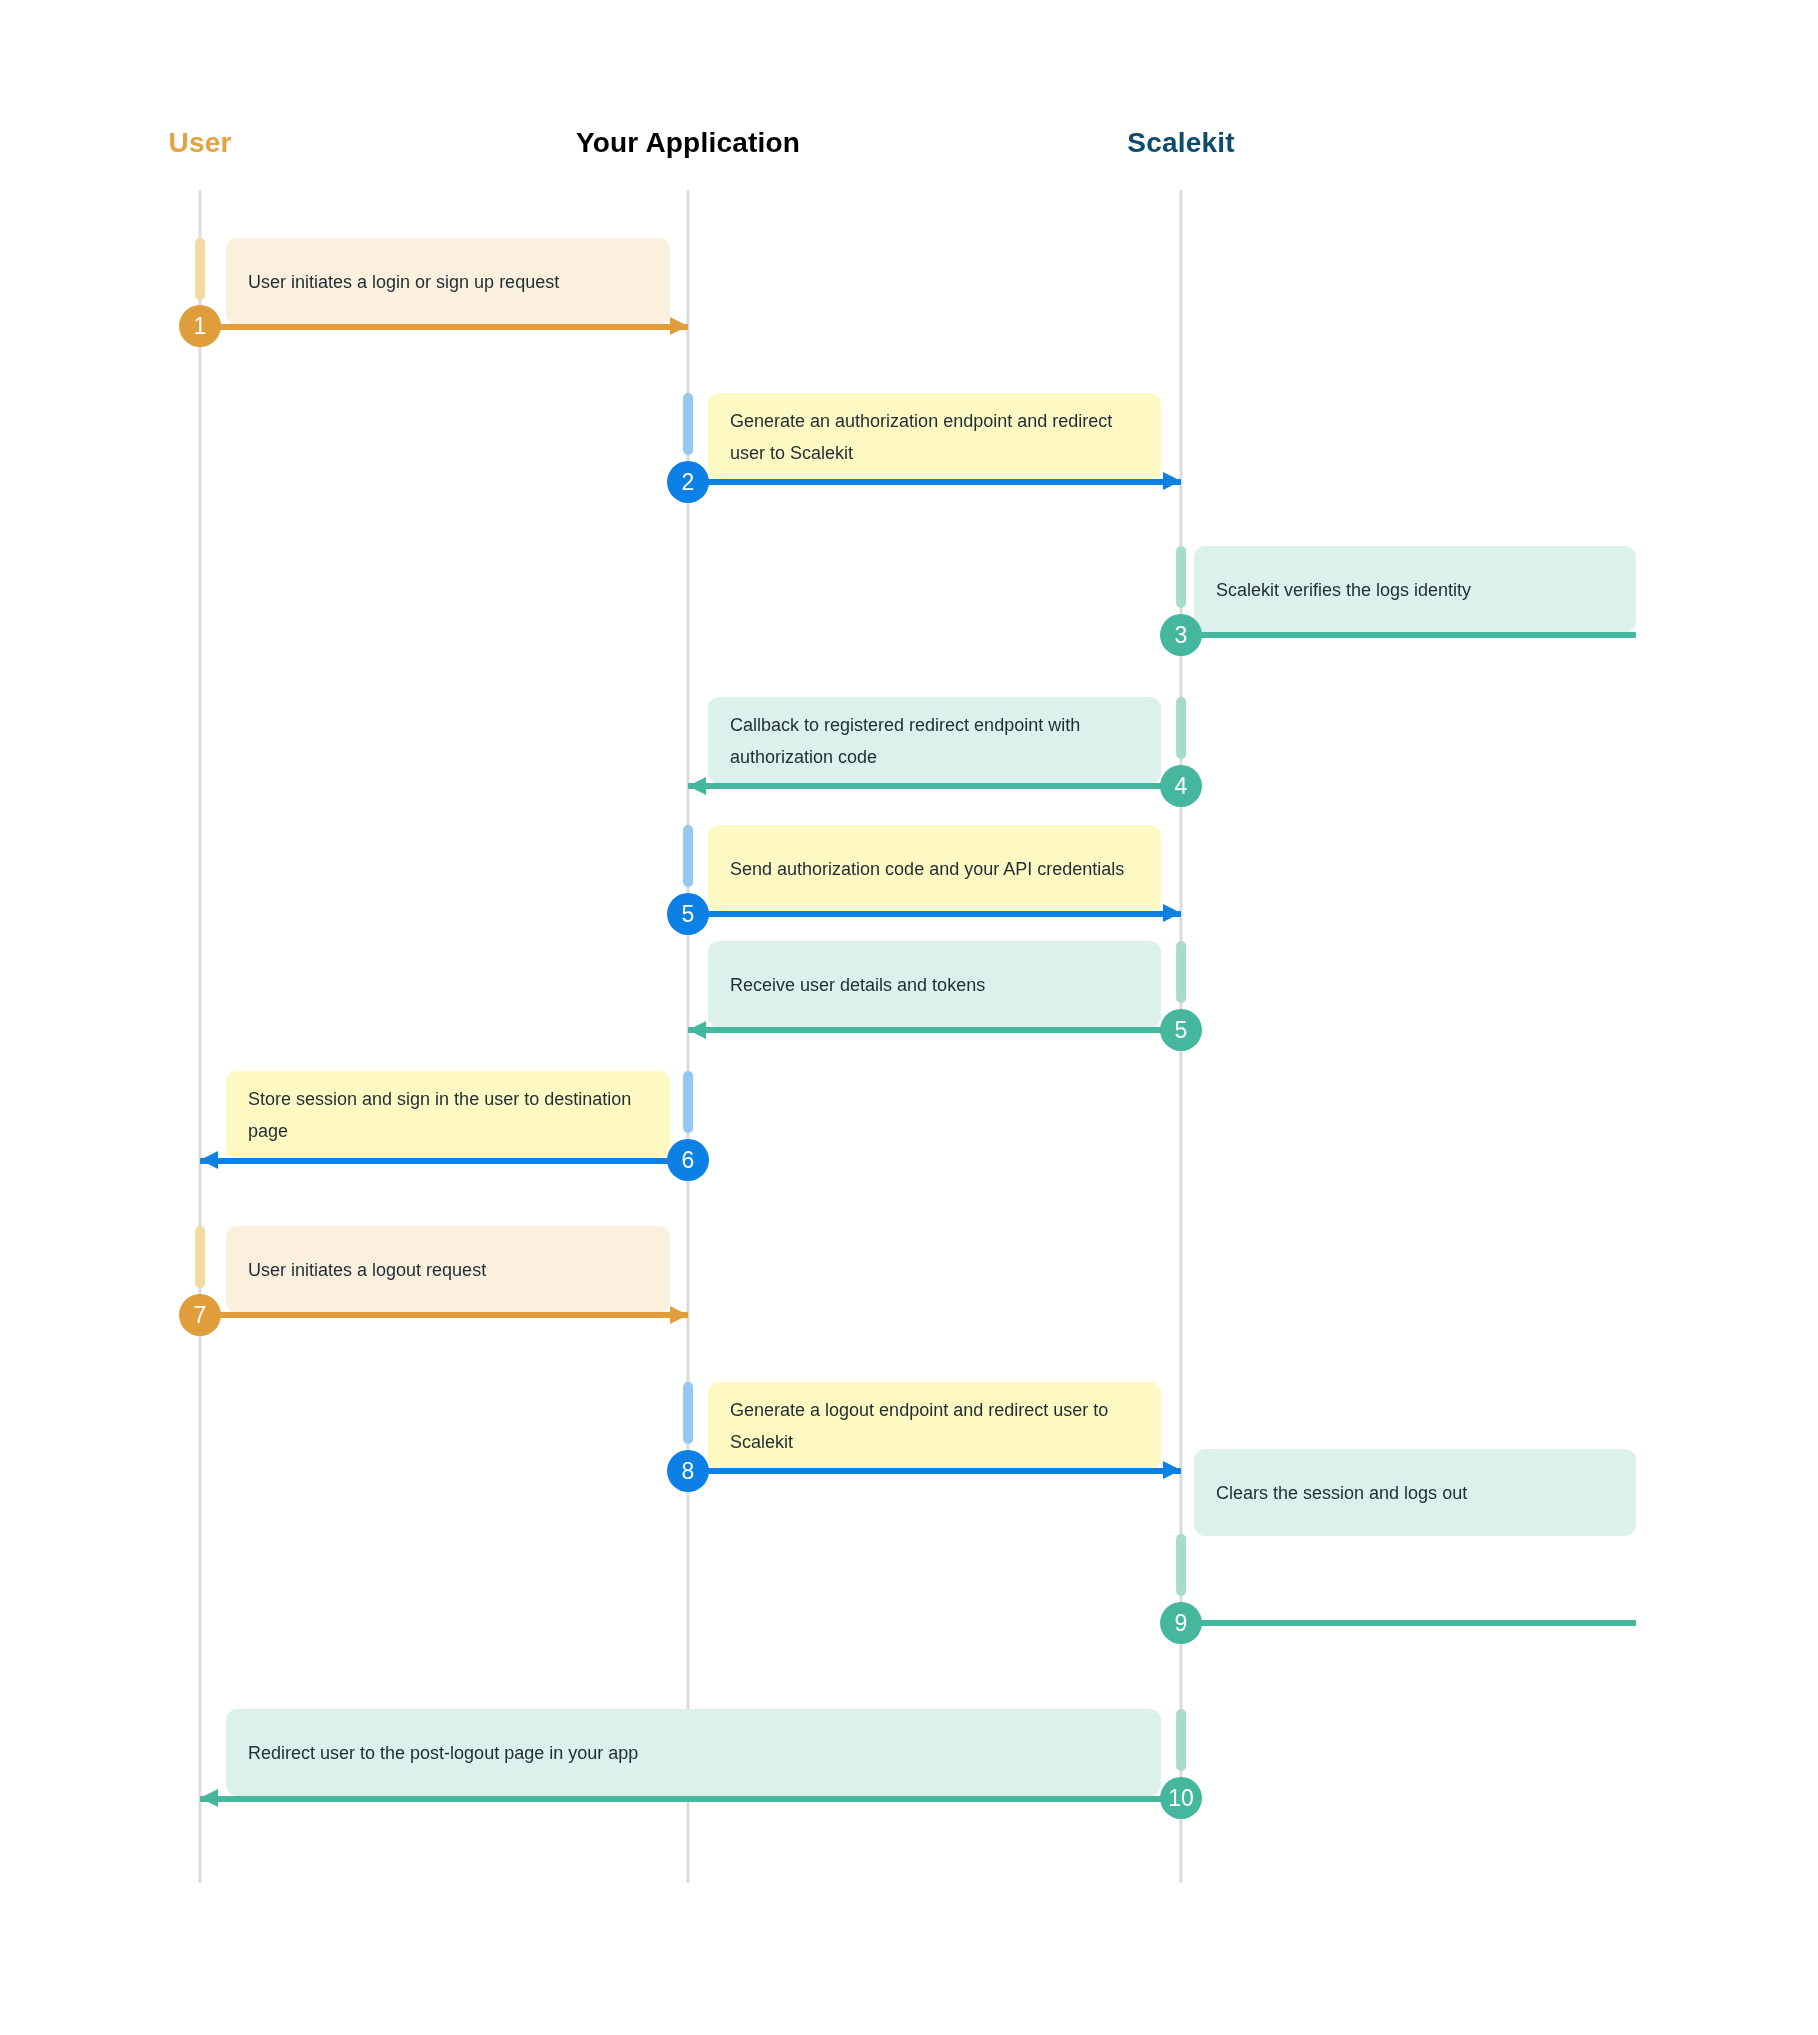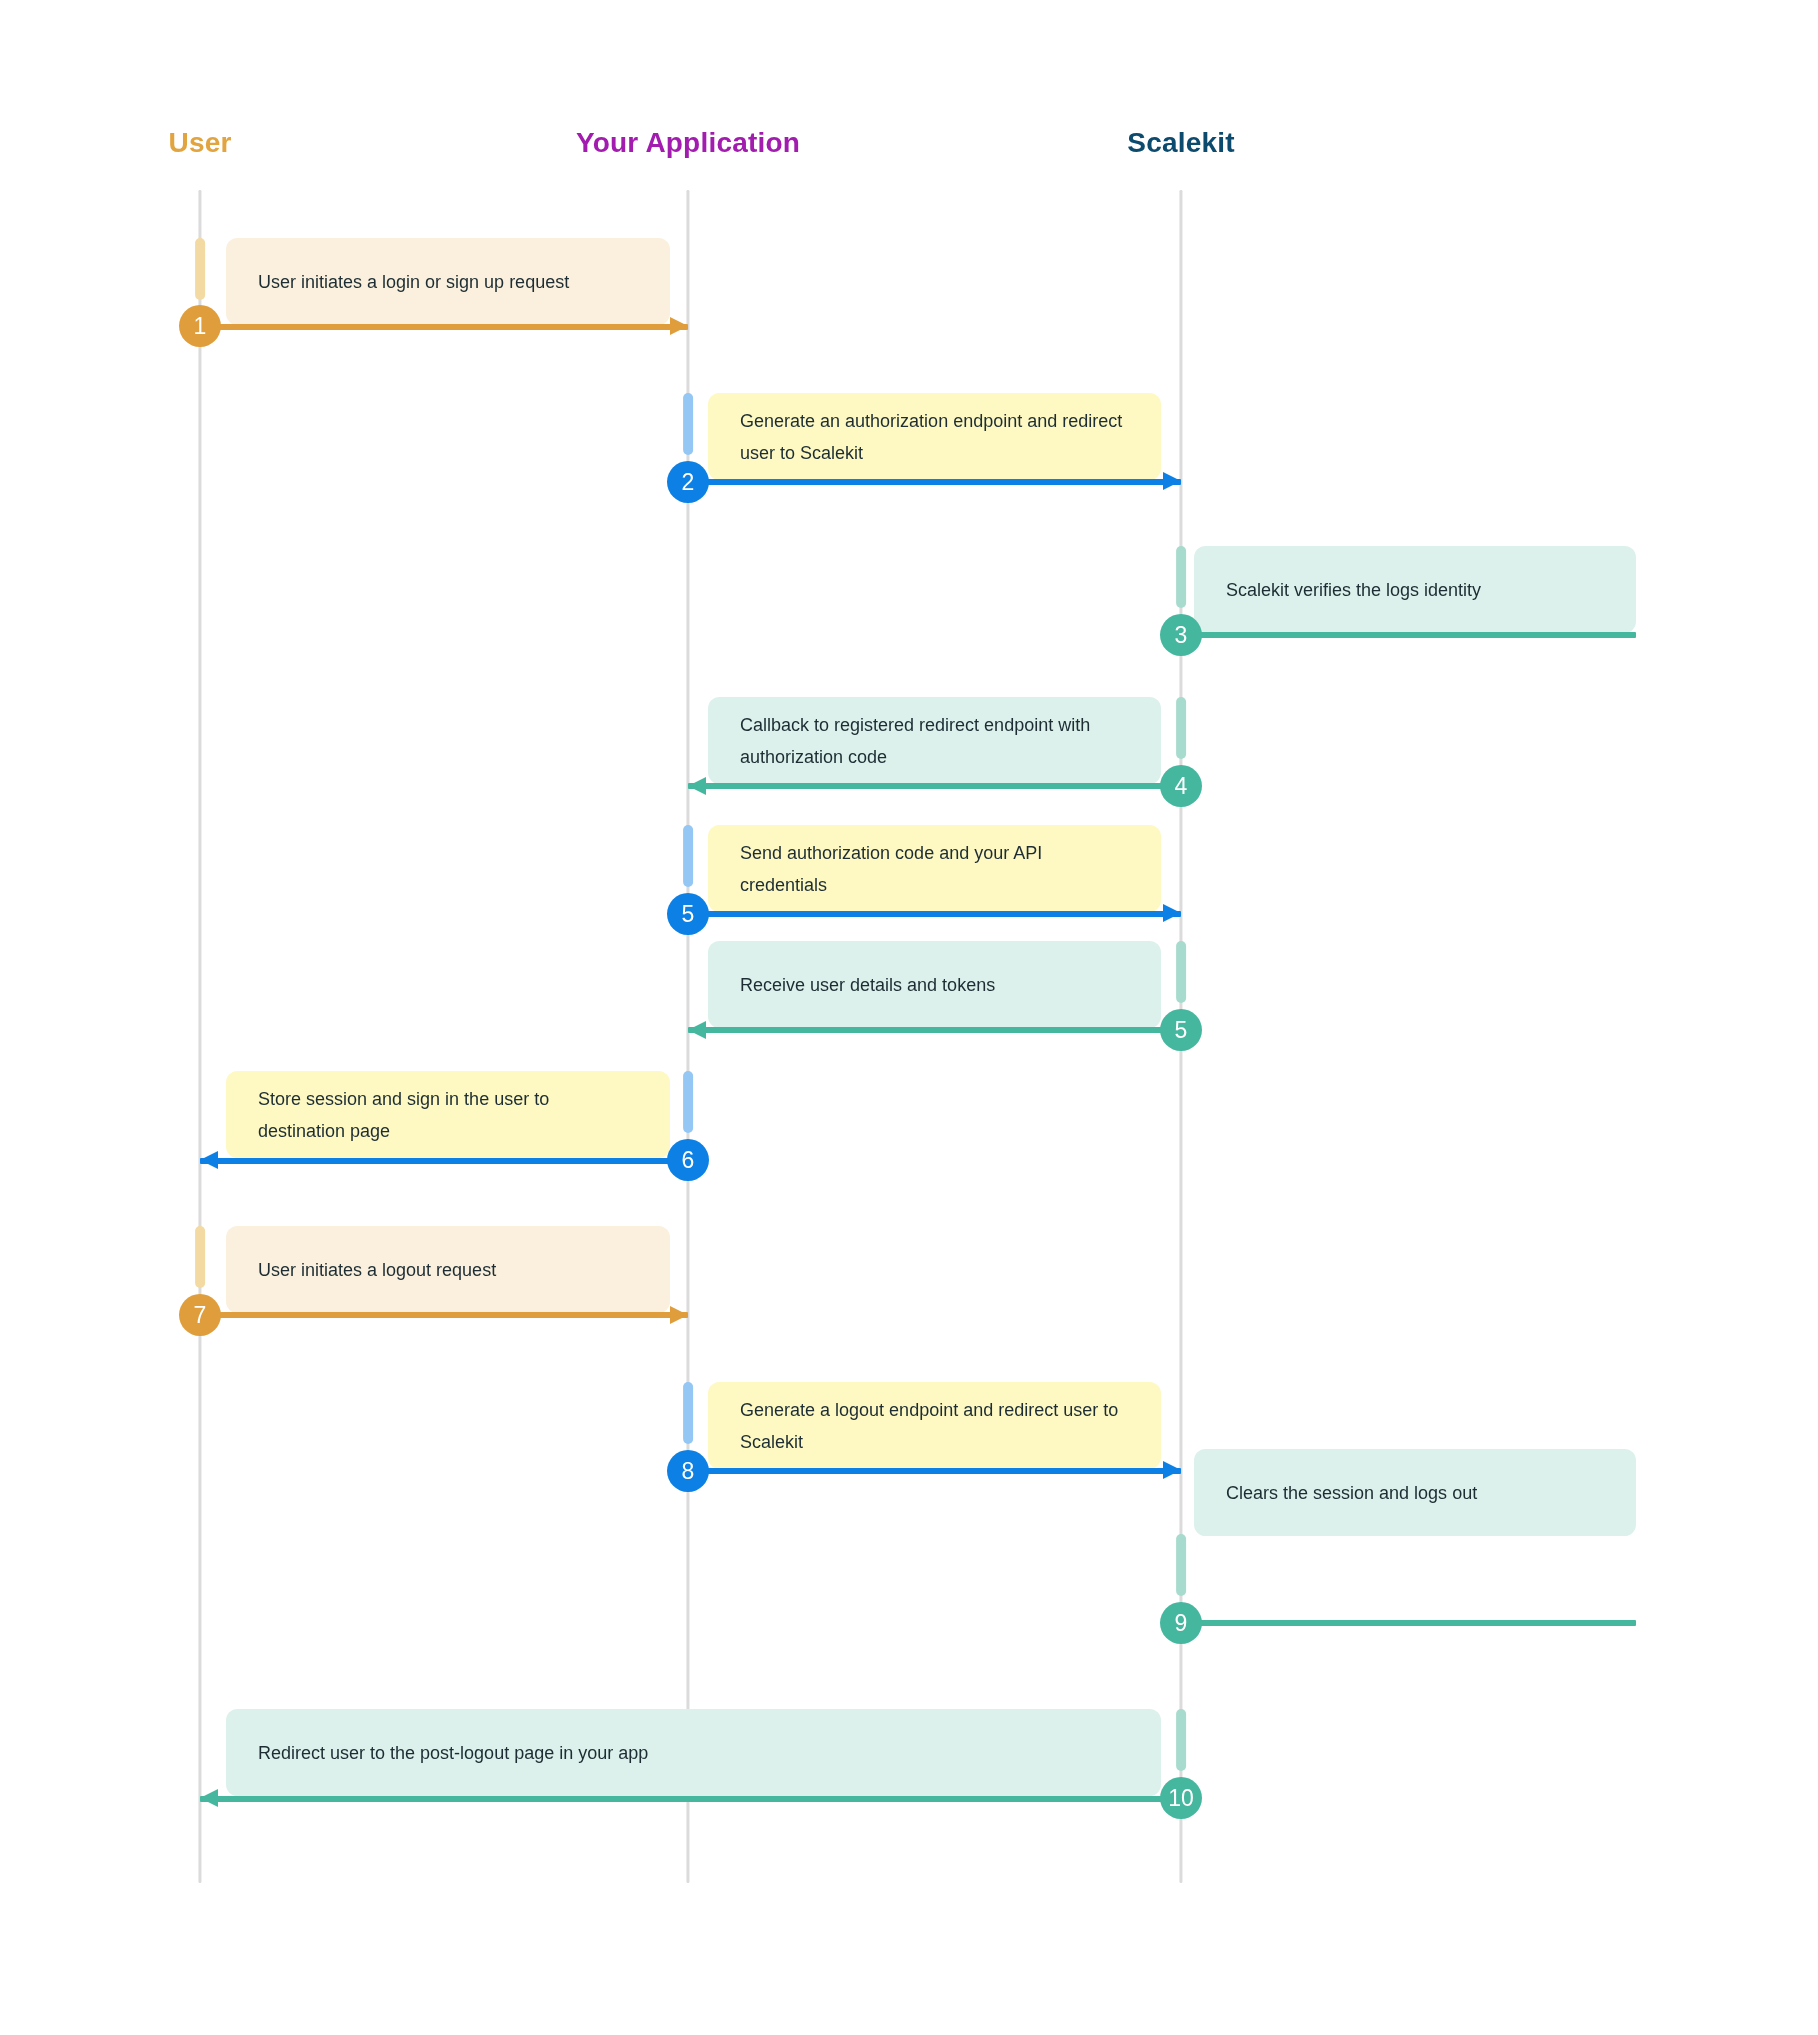--- a/index.html
+++ b/index.html
@@ -14,27 +14,27 @@
 
   .lifeline{
     position:absolute;top:190px;height:1693px;width:3.1px;
     background:#DBDBDB;transform:translateX(-50%);z-index:1;border-radius:1.3px;
   }
   .actor-label{
     position:absolute;top:127px;transform:translateX(-50%);
     font-size:28px;font-weight:700;letter-spacing:0.2px;white-space:nowrap;z-index:2;
   }
   .actor-user{color:#E2A43E;}
-  .actor-app{color:#a21caf;}
+  .actor-app{color:#000000;}
   .actor-scalekit{color:#0c4a6e;}
 
   .box{
     position:absolute;height:87px;border-radius:11.5px;
     display:flex;align-items:center;box-sizing:border-box;
-    padding:0 32px;font-size:18px;line-height:32px;color:#1D2D33;
+    padding:0 22px;font-size:18px;line-height:32px;color:#1D2D33;
     z-index:2;
   }
   .box-orange{background:#FAF0DD;}
   .box-blue{background:#fef9c3;}
   .box-teal{background:#DCF1EB;}
 
   .bar{
     position:absolute;width:9.8px;height:62px;border-radius:5.3px;
     transform:translateX(-50%);z-index:3;
   }

